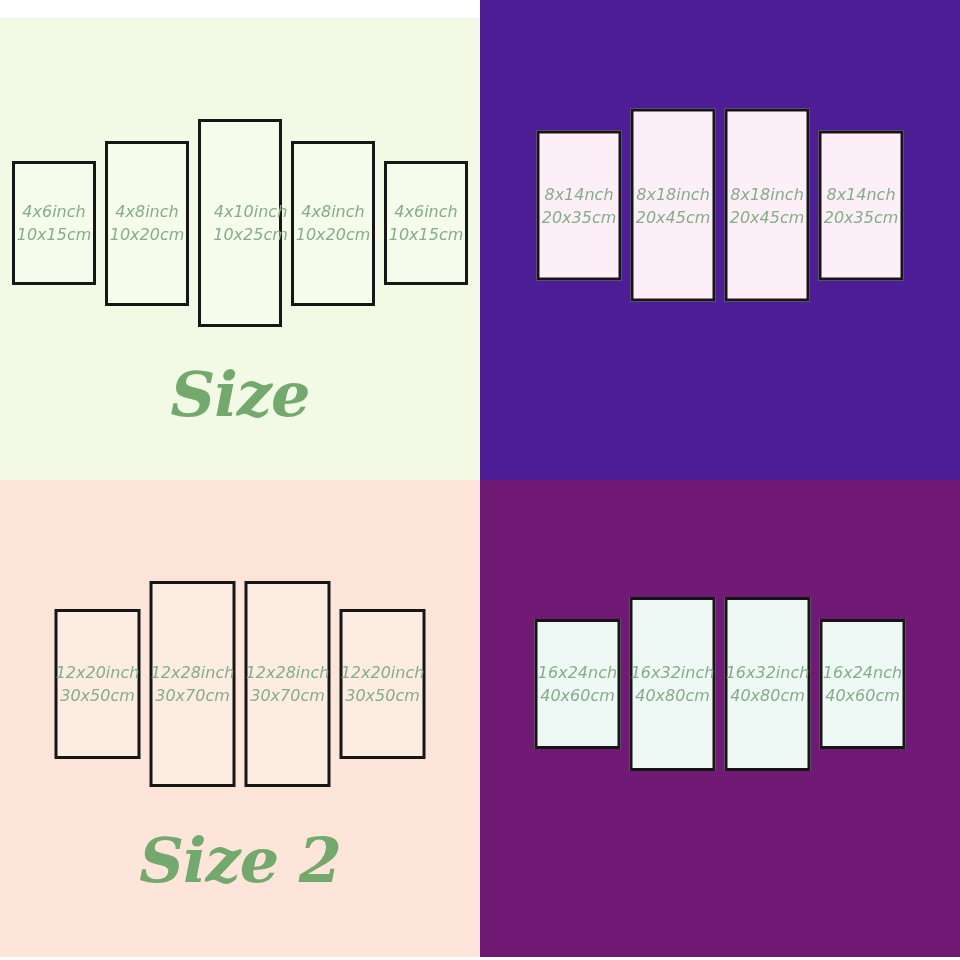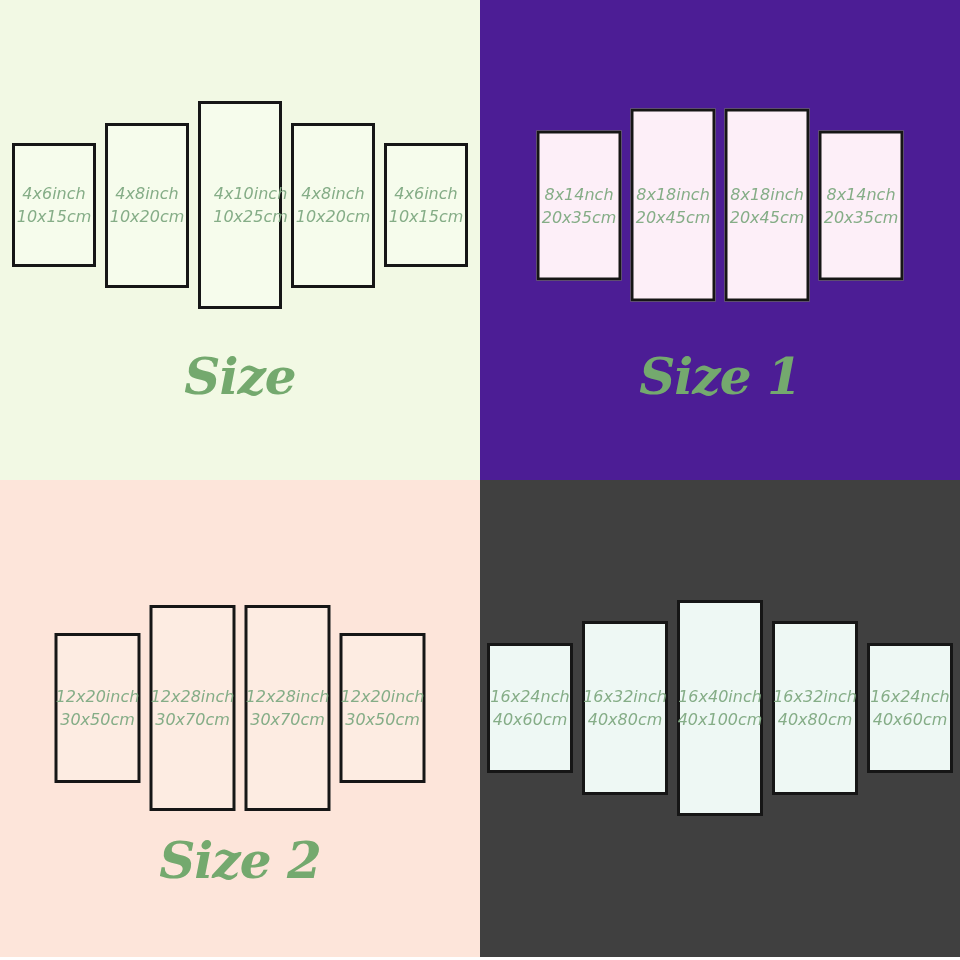--- a/index.html
+++ b/index.html
@@ -22,21 +22,21 @@
   }
   .panels {
     position: absolute;
     left: 50%; top: 205px;
     transform: translate(-50%, -50%);
     display: flex;
     align-items: center;
     gap: 9px;
     white-space: nowrap;
   }
-  .quadrant.bottom .panels { top: 228px; }
+  .quadrant.bottom .panels { top: 204px; }
   .panel {
     box-sizing: border-box;
     border: 3px solid var(--panel-border, #161616);
     display: flex;
     flex-direction: column;
     align-items: center;
     justify-content: center;
     flex: 0 0 auto;
   }
   .dim {
@@ -48,33 +48,33 @@
     white-space: nowrap;
   }
   .quadrant-label {
     position: absolute;
     left: 50%; top: 376px;
     transform: translate(-50%, -50%);
     margin: 0;
     font-family: "DejaVu Serif", serif;
     font-style: italic;
     font-weight: 700;
-    font-size: 50px;
+    font-size: 62px;
     letter-spacing: -1px;
     color: var(--label-text, #74a96e);
     white-space: nowrap;
   }
   .quadrant.bottom .quadrant-label { top: 380px; }
 </style>
 </head>
 <body style="background: rgb(255, 255, 255);">
 
 <div class="chart">
 
-  <section class="quadrant top" style="background: rgb(242, 249, 228);">
+  <section class="quadrant top" style="background: rgb(242, 249, 228); margin-top: 18px;">
     <div class="panels">
         <div class="panel" style="width: 84px; height: 124px; background: rgb(246, 252, 236);">
           <div class="dim">4x6inch</div>
           <div class="dim">10x15cm</div>
         </div>
         <div class="panel" style="width: 84px; height: 165px; background: rgb(246, 252, 236);">
           <div class="dim">4x8inch</div>
           <div class="dim">10x20cm</div>
         </div>
         <div class="panel" style="width: 84px; height: 208px; background: rgb(246, 252, 236); padding-left: 21px;">
@@ -105,21 +105,20 @@
         </div>
         <div class="panel" style="width: 85px; height: 193px; background: rgb(253, 239, 248);">
           <div class="dim">8x18inch</div>
           <div class="dim">20x45cm</div>
         </div>
         <div class="panel" style="width: 85px; height: 150px; background: rgb(253, 239, 248);">
           <div class="dim">8x14nch</div>
           <div class="dim">20x35cm</div>
         </div>
       </div>
-    <h2 class="quadrant-label">Size 1</h2>
   </section>
 
   <section class="quadrant bottom" style="background: rgb(253, 229, 218);">
     <div class="panels">
         <div class="panel" style="width: 86px; height: 150px; background: rgb(253, 236, 226);">
           <div class="dim">12x20inch</div>
           <div class="dim">30x50cm</div>
         </div>
         <div class="panel" style="width: 86px; height: 206px; background: rgb(253, 236, 226);">
           <div class="dim">12x28inch</div>
@@ -130,33 +129,29 @@
           <div class="dim">30x70cm</div>
         </div>
         <div class="panel" style="width: 86px; height: 150px; background: rgb(253, 236, 226);">
           <div class="dim">12x20inch</div>
           <div class="dim">30x50cm</div>
         </div>
       </div>
     <h2 class="quadrant-label">Size 2</h2>
   </section>
 
-  <section class="quadrant bottom" style="background: #404040;">
+  <section class="quadrant bottom" style="background: #701a75;">
     <div class="panels">
         <div class="panel" style="width: 86px; height: 130px; background: rgb(238, 248, 244);">
           <div class="dim">16x24nch</div>
           <div class="dim">40x60cm</div>
         </div>
         <div class="panel" style="width: 86px; height: 174px; background: rgb(238, 248, 244);">
           <div class="dim">16x32inch</div>
           <div class="dim">40x80cm</div>
-        </div>
-        <div class="panel" style="width: 86px; height: 216px; background: rgb(238, 248, 244);">
-          <div class="dim">16x40inch</div>
-          <div class="dim">40x100cm</div>
         </div>
         <div class="panel" style="width: 86px; height: 174px; background: rgb(238, 248, 244);">
           <div class="dim">16x32inch</div>
           <div class="dim">40x80cm</div>
         </div>
         <div class="panel" style="width: 86px; height: 130px; background: rgb(238, 248, 244);">
           <div class="dim">16x24nch</div>
           <div class="dim">40x60cm</div>
         </div>
       </div>

